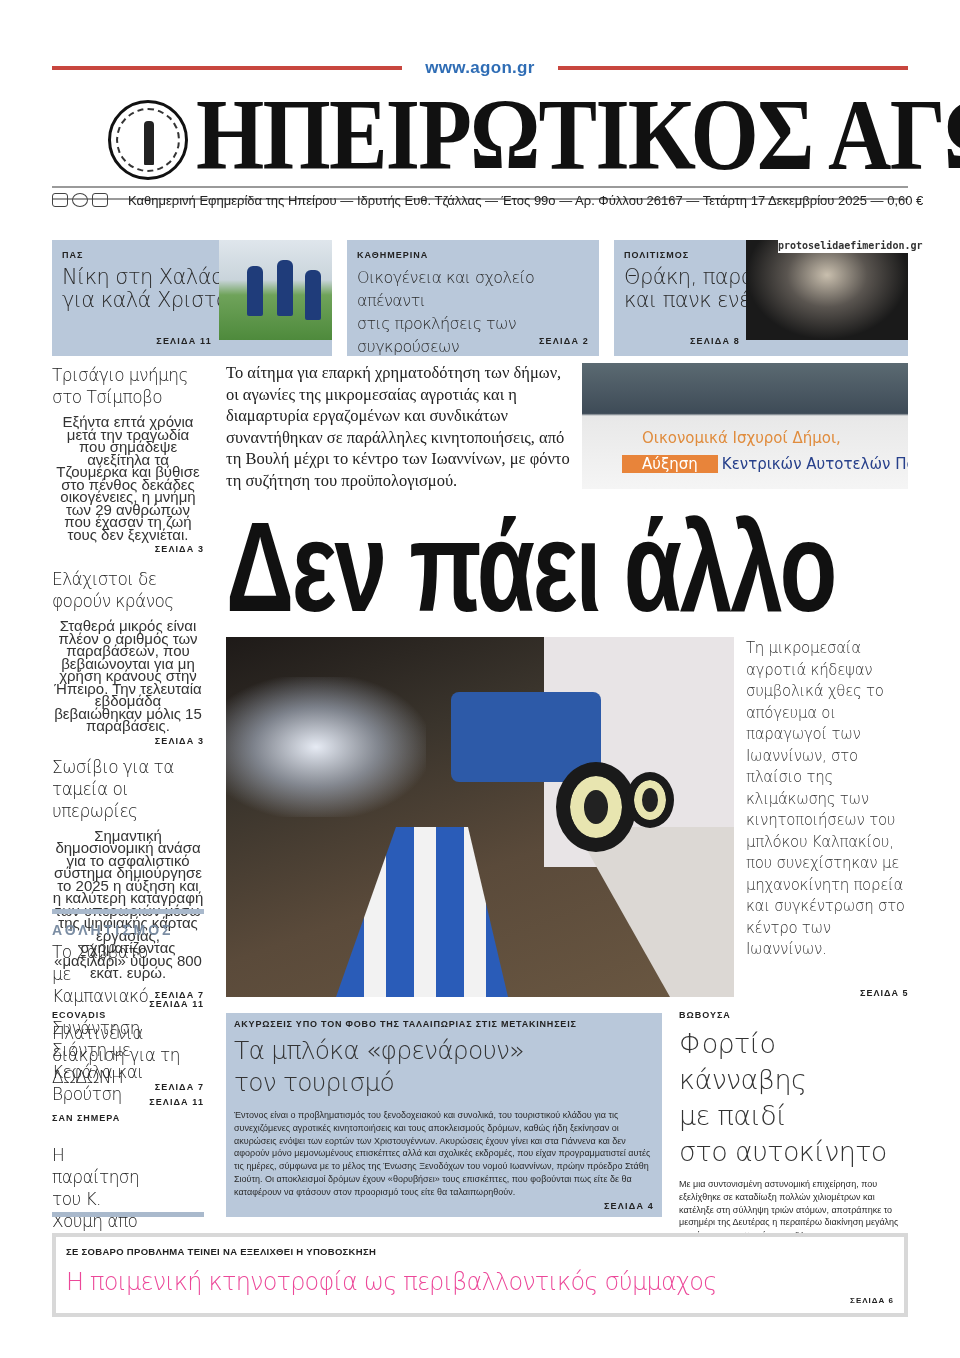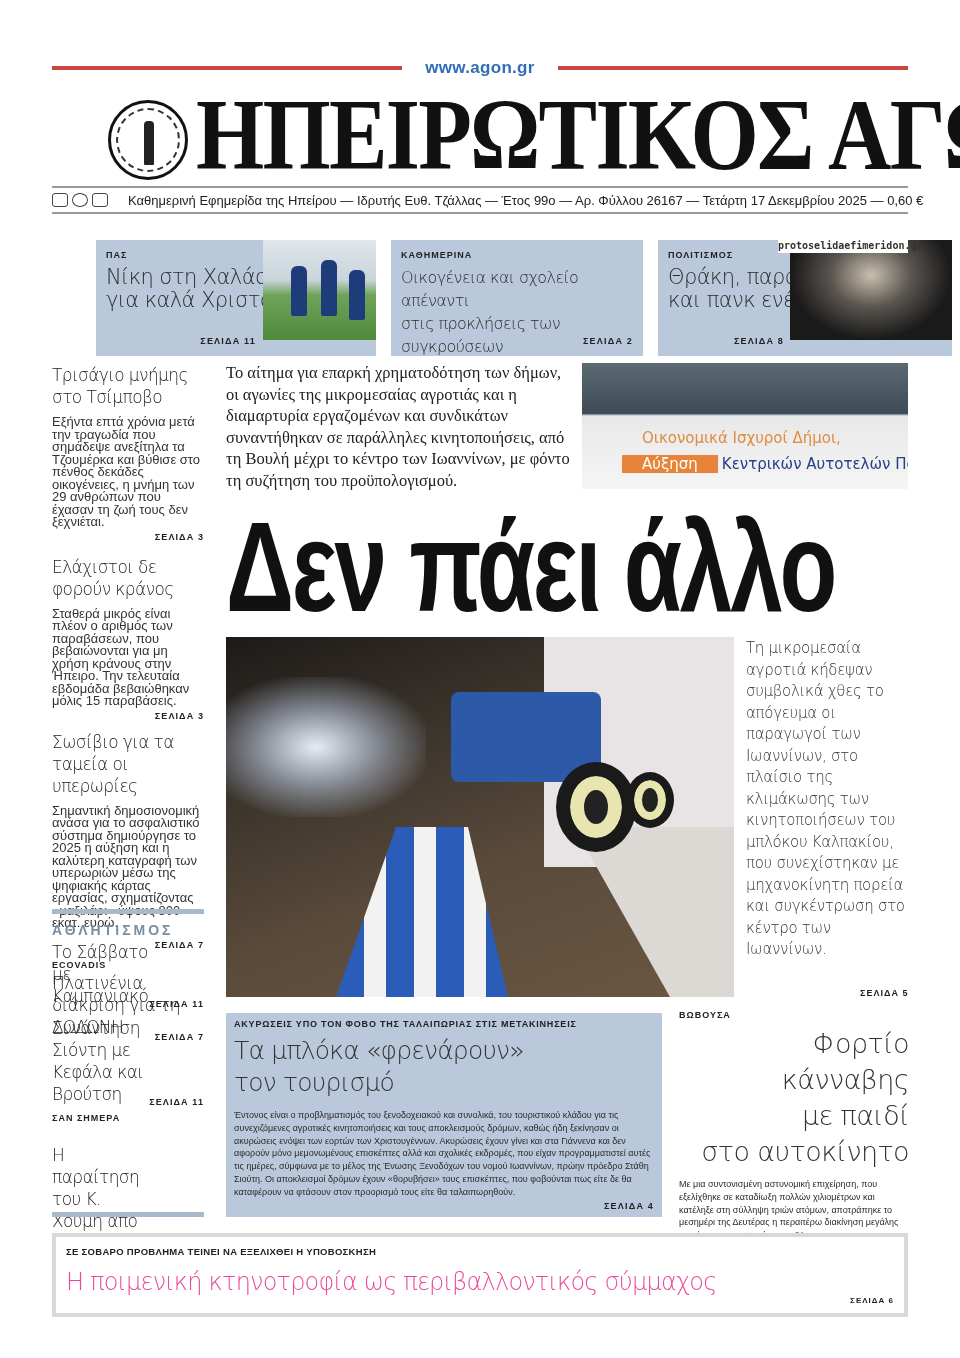--- a/index.html
+++ b/index.html
@@ -8,40 +8,40 @@
 
   .abs { position: absolute; }
 
   
   .topline { position: absolute; top: 66px; height: 4px; background: #c8463e; }
   .url { position: absolute; top: 58px; left: 400px; width: 160px; text-align: center; font: bold 17px "Liberation Sans", sans-serif; color: #2f6db5; letter-spacing: 0.3px; }
   .logo { position: absolute; left: 108px; top: 100px; width: 80px; height: 80px; border-radius: 50%; border: 3px solid #111; background: #fff; }
   .logo::before { content: ""; position: absolute; inset: 5px; border-radius: 50%; border: 2px dashed #333; }
   .logo .fig { position: absolute; left: 33px; top: 18px; width: 10px; height: 44px; background: #222; border-radius: 4px 4px 1px 1px; }
   .title { position: absolute; left: 196px; top: 80px; width: 660px; height: 110px; font-family: "Liberation Serif", serif; font-weight: bold; font-size: 102px; line-height: 110px; color: #111; letter-spacing: -2px; transform: scaleX(0.86); transform-origin: left center; white-space: nowrap; }
-  .infobar { position: absolute; left: 52px; top: 186px; width: 856px; height: 28px; border-top: 2px solid #9a9a9a; border-bottom: 2px solid #9a9a9a; }
+  .infobar { position: absolute; left: 52px; top: 186px; width: 856px; height: 14px; border-top: 2px solid #9a9a9a; border-bottom: 2px solid #9a9a9a; }
   .infobar .icons { position: absolute; left: 0; top: 5px; display: flex; gap: 4px; }
   .infobar .icons span { display: inline-block; width: 16px; height: 14px; border: 1.5px solid #444; border-radius: 3px; }
   .infobar .icons span.round { border-radius: 50%; }
   .infobar .text { position: absolute; left: 76px; top: 5px; font-size: 13px; color: #222; white-space: nowrap; }
 
   
-  .teaser { position: absolute; top: 240px; height: 116px; background: #b9c8da; margin-left: 44px; }
+  .teaser { position: absolute; top: 240px; height: 116px; background: #b9c8da; }
   .teaser .kicker { position: absolute; left: 10px; top: 10px; font: bold 9px "Liberation Sans", sans-serif; letter-spacing: 1px; color: #222; }
   .teaser .head { position: absolute; left: 10px; top: 26px; font-size: 21px; line-height: 23px; color: #2a2a2a; font-family: "DejaVu Sans", sans-serif; font-weight: 300; letter-spacing: -0.6px; }
   .teaser .page { position: absolute; bottom: 10px; font: bold 9px "Liberation Sans", sans-serif; letter-spacing: 1.2px; color: #222; }
   .photo { position: absolute; overflow: hidden; }
   .photo-football { background: linear-gradient(180deg, #dfe6ec 0%, #c9d4db 40%, #6fa35a 55%, #4e8a3c 100%); }
   .photo-football .p { position: absolute; width: 16px; height: 50px; background: #1f3c7a; border-radius: 6px 6px 2px 2px; }
   .photo-concert { background: radial-gradient(ellipse at 50% 35%, #c9bfae 0%, #5a5550 35%, #1a1a1a 70%); }
   .watermark { position: absolute; left: 778px; top: 239px; width: 130px; height: 14px; background: #fff; font: bold 10px "DejaVu Sans Mono", monospace; color: #333; text-align: center; line-height: 14px; }
 
   
   .lcol h3 { font-family: "DejaVu Sans", sans-serif; font-weight: 300; font-size: 17px; line-height: 22px; color: #222; letter-spacing: -0.6px; }
-  .lcol p { font-size: 13px; line-height: 12.5px; color: #333; margin-top: 8px; }
+  .lcol p { font-size: 15px; line-height: 12.5px; color: #333; margin-top: 8px; text-align: center; }
   .lcol .page { text-align: right; font: bold 9px "Liberation Sans", sans-serif; letter-spacing: 1.1px; color: #222; margin-top: 3px; }
   .lcol .kicker { font: bold 9px "Liberation Sans", sans-serif; letter-spacing: 1px; color: #222; margin-bottom: 2px; }
   .sep { position: absolute; height: 5px; background: #a9b9cc; }
   .sports-title { font: bold 14px "Liberation Sans", sans-serif; letter-spacing: 3px; color: #7b8da3; }
 
   
   .deck { position: absolute; left: 226px; top: 362px; width: 350px; font-family: "Liberation Serif", serif; font-size: 16.5px; line-height: 21.5px; color: #222; }
   .banner-photo { position: absolute; left: 582px; top: 363px; width: 326px; height: 126px; background: linear-gradient(180deg, #5b6a72 0%, #3e4b57 40%, #e8e8e8 42%, #f5f5f5 100%); overflow: hidden; }
   .banner-photo .b1 { position: absolute; left: 60px; top: 66px; font: 15px "DejaVu Sans", sans-serif; color: #e08c3d; white-space: nowrap; }
   .banner-photo .b2 { position: absolute; left: 40px; top: 92px; font: 15px "DejaVu Sans", sans-serif; color: #27408b; white-space: nowrap; }
@@ -64,21 +64,21 @@
   
   .tourism { position: absolute; left: 226px; top: 1013px; width: 436px; height: 204px; background: #b9c8da; }
   .tourism .kicker { position: absolute; left: 8px; top: 6px; font: bold 9px "Liberation Sans", sans-serif; letter-spacing: 0.8px; color: #222; }
   .tourism .head { position: absolute; left: 8px; top: 22px; font-family: "DejaVu Sans", sans-serif; font-weight: 200; font-size: 25px; line-height: 32px; color: #333; letter-spacing: -0.8px; }
   .tourism p { position: absolute; left: 8px; top: 96px; width: 424px; font-size: 9px; line-height: 12.8px; color: #2a2a2a; }
   .tourism .page { position: absolute; right: 8px; bottom: 6px; font: bold 9px "Liberation Sans", sans-serif; letter-spacing: 1.2px; color: #222; }
 
   
   .cannabis { position: absolute; left: 679px; top: 1010px; width: 230px; }
   .cannabis .kicker { font: bold 9px "Liberation Sans", sans-serif; letter-spacing: 1px; color: #222; }
-  .cannabis .head { margin-top: 6px; font-family: "DejaVu Sans", sans-serif; font-weight: 200; font-size: 27px; line-height: 36px; color: #333; letter-spacing: -0.6px; text-align: right; }
+  .cannabis .head { margin-top: 6px; font-family: "DejaVu Sans", sans-serif; font-weight: 200; font-size: 27px; line-height: 36px; color: #333; letter-spacing: -0.6px; }
   .cannabis p { margin-top: 8px; font-size: 9px; line-height: 12.8px; color: #2a2a2a; }
   .cannabis .page { text-align: right; margin-top: 6px; font: bold 9px "Liberation Sans", sans-serif; letter-spacing: 1.2px; color: #222; }
 
   
   .bottom { position: absolute; left: 52px; top: 1233px; width: 856px; height: 84px; border: 4px solid #d8d8d8; background: #fff; }
   .bottom .kicker { position: absolute; left: 10px; top: 9px; font: bold 9.5px "Liberation Sans", sans-serif; letter-spacing: 0.3px; color: #222; }
   .bottom .head { position: absolute; left: 10px; top: 26px; font-family: "DejaVu Sans", sans-serif; font-weight: 200; font-size: 24px; line-height: 38px; color: #ec4899; letter-spacing: -0.8px; white-space: nowrap; }
   .bottom .page { position: absolute; right: 10px; bottom: 8px; font: bold 8px "Liberation Sans", sans-serif; letter-spacing: 1px; color: #222; }
 </style>
 </head>

